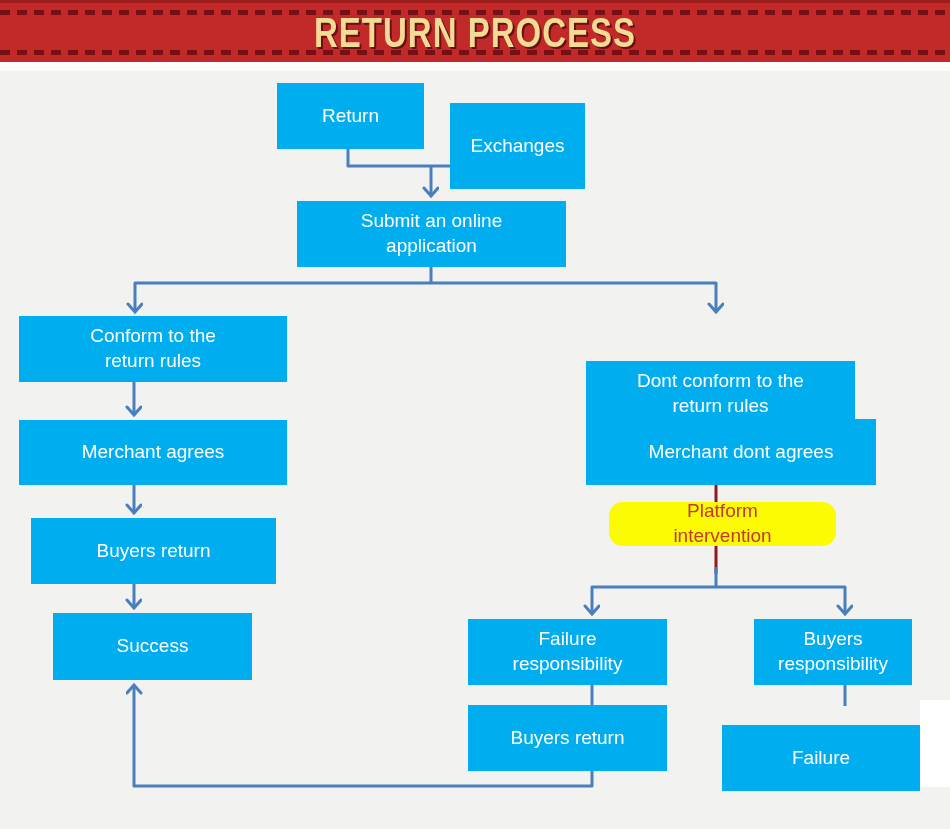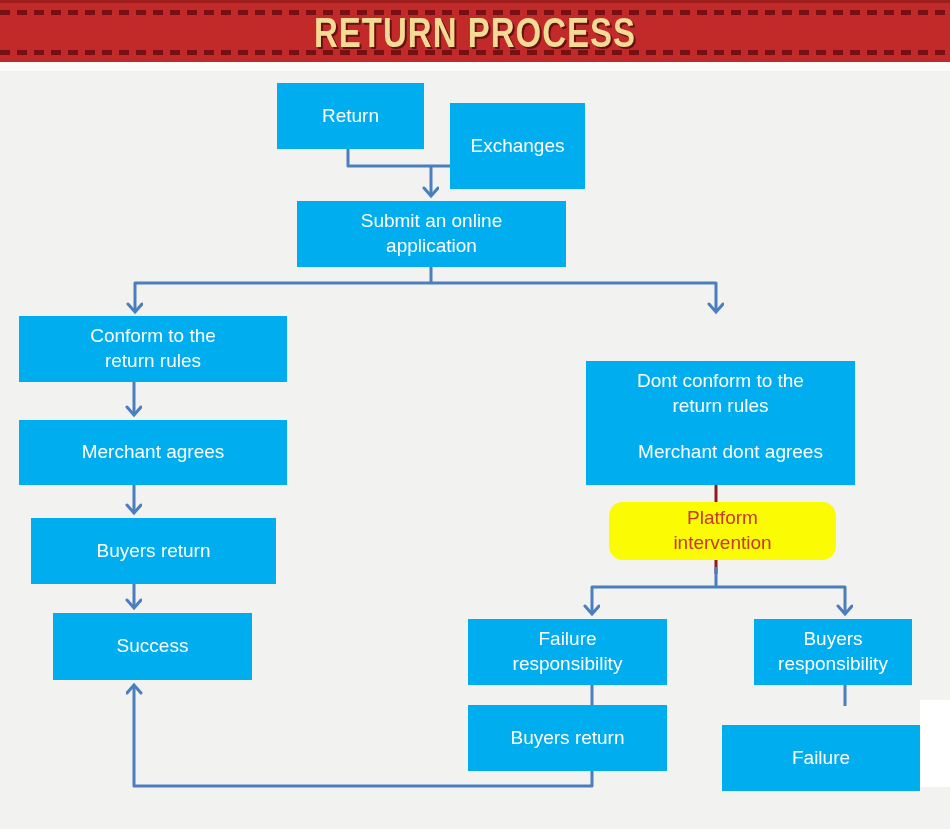--- a/index.html
+++ b/index.html
@@ -63,25 +63,25 @@
     display:flex;align-items:center;justify-content:center;
     text-align:center;font-size:19px;line-height:1.3;
     white-space:pre-line;
   }
   .n-return{left:277px;top:83px;width:147px;height:66px;}
   .n-exchanges{left:450px;top:83px;width:135px;height:86px;margin-top:20px;}
   .n-submit{left:297px;top:201px;width:269px;height:66px;}
   .n-conform{left:19px;top:316px;width:268px;height:66px;}
   .n-dontconform{left:586px;top:317px;width:269px;height:65px;margin-top:44px;}
   .n-merchant-agrees{left:19px;top:420px;width:268px;height:65px;}
-  .n-merchant-dont{left:586px;top:419px;width:269px;height:66px;padding-left:20px;}
+  .n-merchant-dont{left:586px;top:419px;width:290px;height:66px;padding-left:20px;}
   .n-buyers-return-left{left:31px;top:518px;width:245px;height:66px;}
   .n-success{left:53px;top:613px;width:199px;height:67px;}
   .n-platform{
-    left:609px;top:502px;width:227px;height:58px;
+    left:609px;top:502px;width:227px;height:44px;
     background:var(--highlightFill);color:var(--highlightText);
     border-radius:14px;
   }
   .n-business{left:468px;top:619px;width:199px;height:66px;}
   .n-buyers-resp{left:754px;top:619px;width:158px;height:66px;}
   .n-buyers-return-bottom{left:468px;top:705px;width:199px;height:66px;}
   .n-failure{left:722px;top:705px;width:198px;height:66px;margin-top:20px;}
 </style>
 </head>
 <body>

